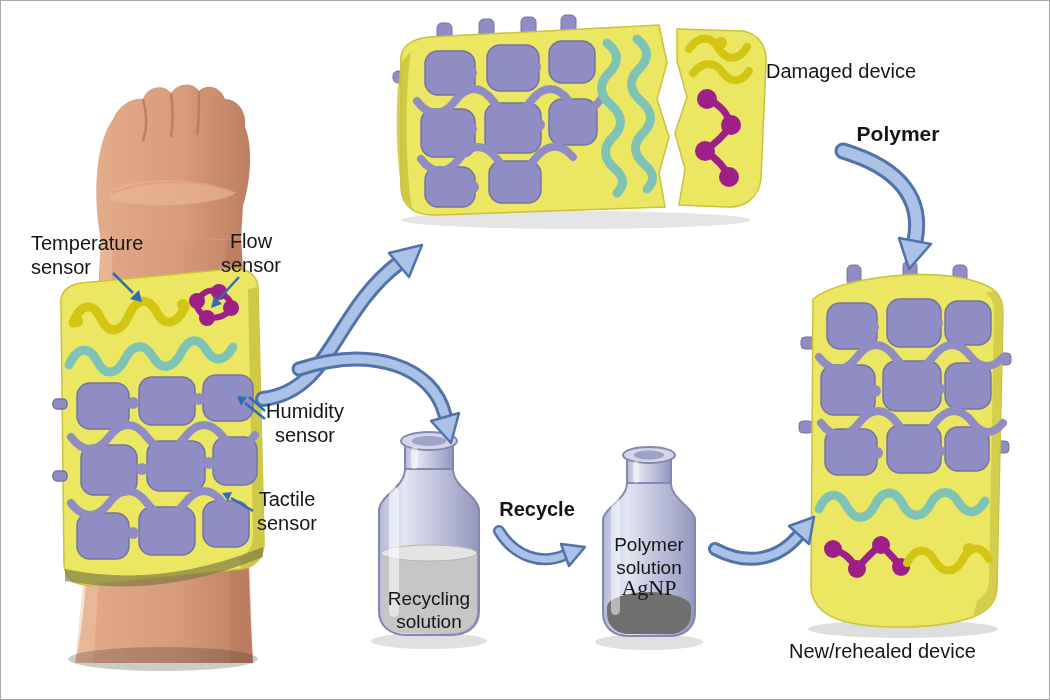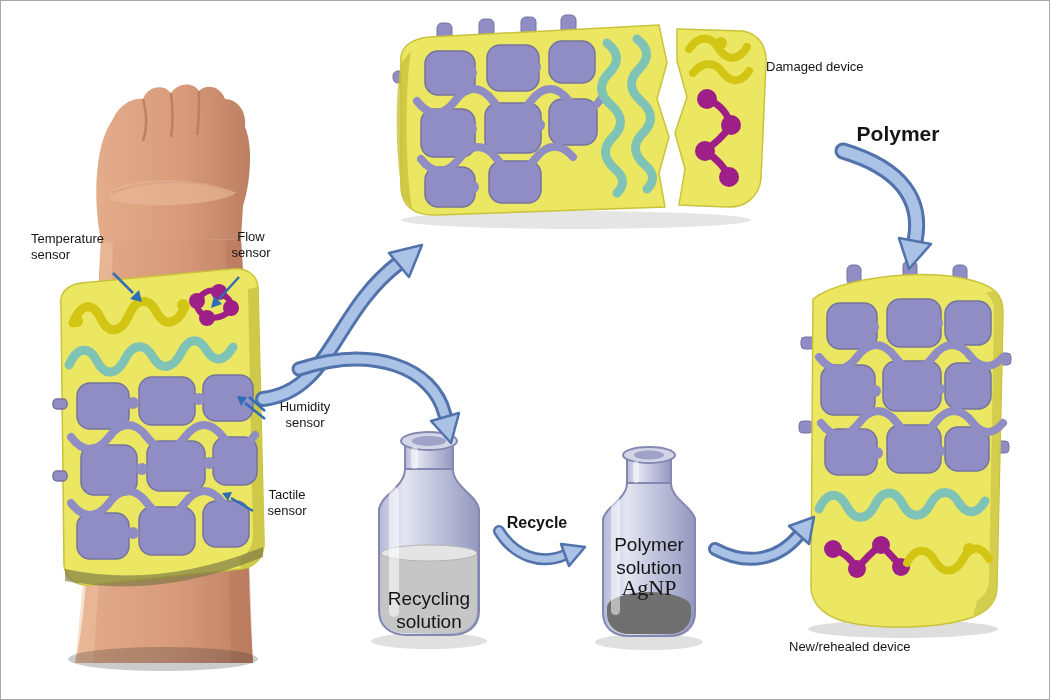--- a/index.html
+++ b/index.html
@@ -10,21 +10,21 @@
     border:1px solid #a8a8a8;
     box-sizing:border-box;
     font-family:"Liberation Sans", sans-serif;
     overflow:hidden;
   }
   .canvas svg{position:absolute;left:0;top:0;}
   .label{
     position:absolute;
     white-space:pre-line;
     color:#151515;
-    font-size:13px;
+    font-size:20px;
     line-height:1.22;
     text-align:center;
   }
   .label.bold{font-weight:bold;}
   .label.left{text-align:left;}
 </style>
 </head>
 <body>
 
 <div class="canvas">
@@ -309,21 +309,21 @@
   <div class="label" style="left:256px;top:398px;width:96px;">Humidity
 sensor</div>
 
   <div class="label" style="left:244px;top:486px;width:84px;">Tactile
 sensor</div>
 
   <div class="label left" style="left:765px;top:58px;width:200px;">Damaged device</div>
 
   <div class="label bold" style="left:852px;top:120px;width:90px;font-size:21px;">Polymer</div>
 
-  <div class="label bold" style="left:490px;top:512px;width:92px;font-size:16px;">Recycle</div>
+  <div class="label bold" style="left:490px;top:496px;width:92px;font-size:20px;">Recycle</div>
 
   <div class="label" style="left:368px;top:558px;width:120px;font-size:19px;margin-top:28px;">Recycling
 solution</div>
 
   <div class="label" style="left:594px;top:532px;width:108px;font-size:19px;">Polymer
 solution</div>
 
   <div class="label" style="left:594px;top:574px;width:108px;font-size:22px;font-family:Liberation Serif, serif;">AgNP</div>
 
   <div class="label left" style="left:788px;top:638px;width:240px;">New/rehealed device</div>

